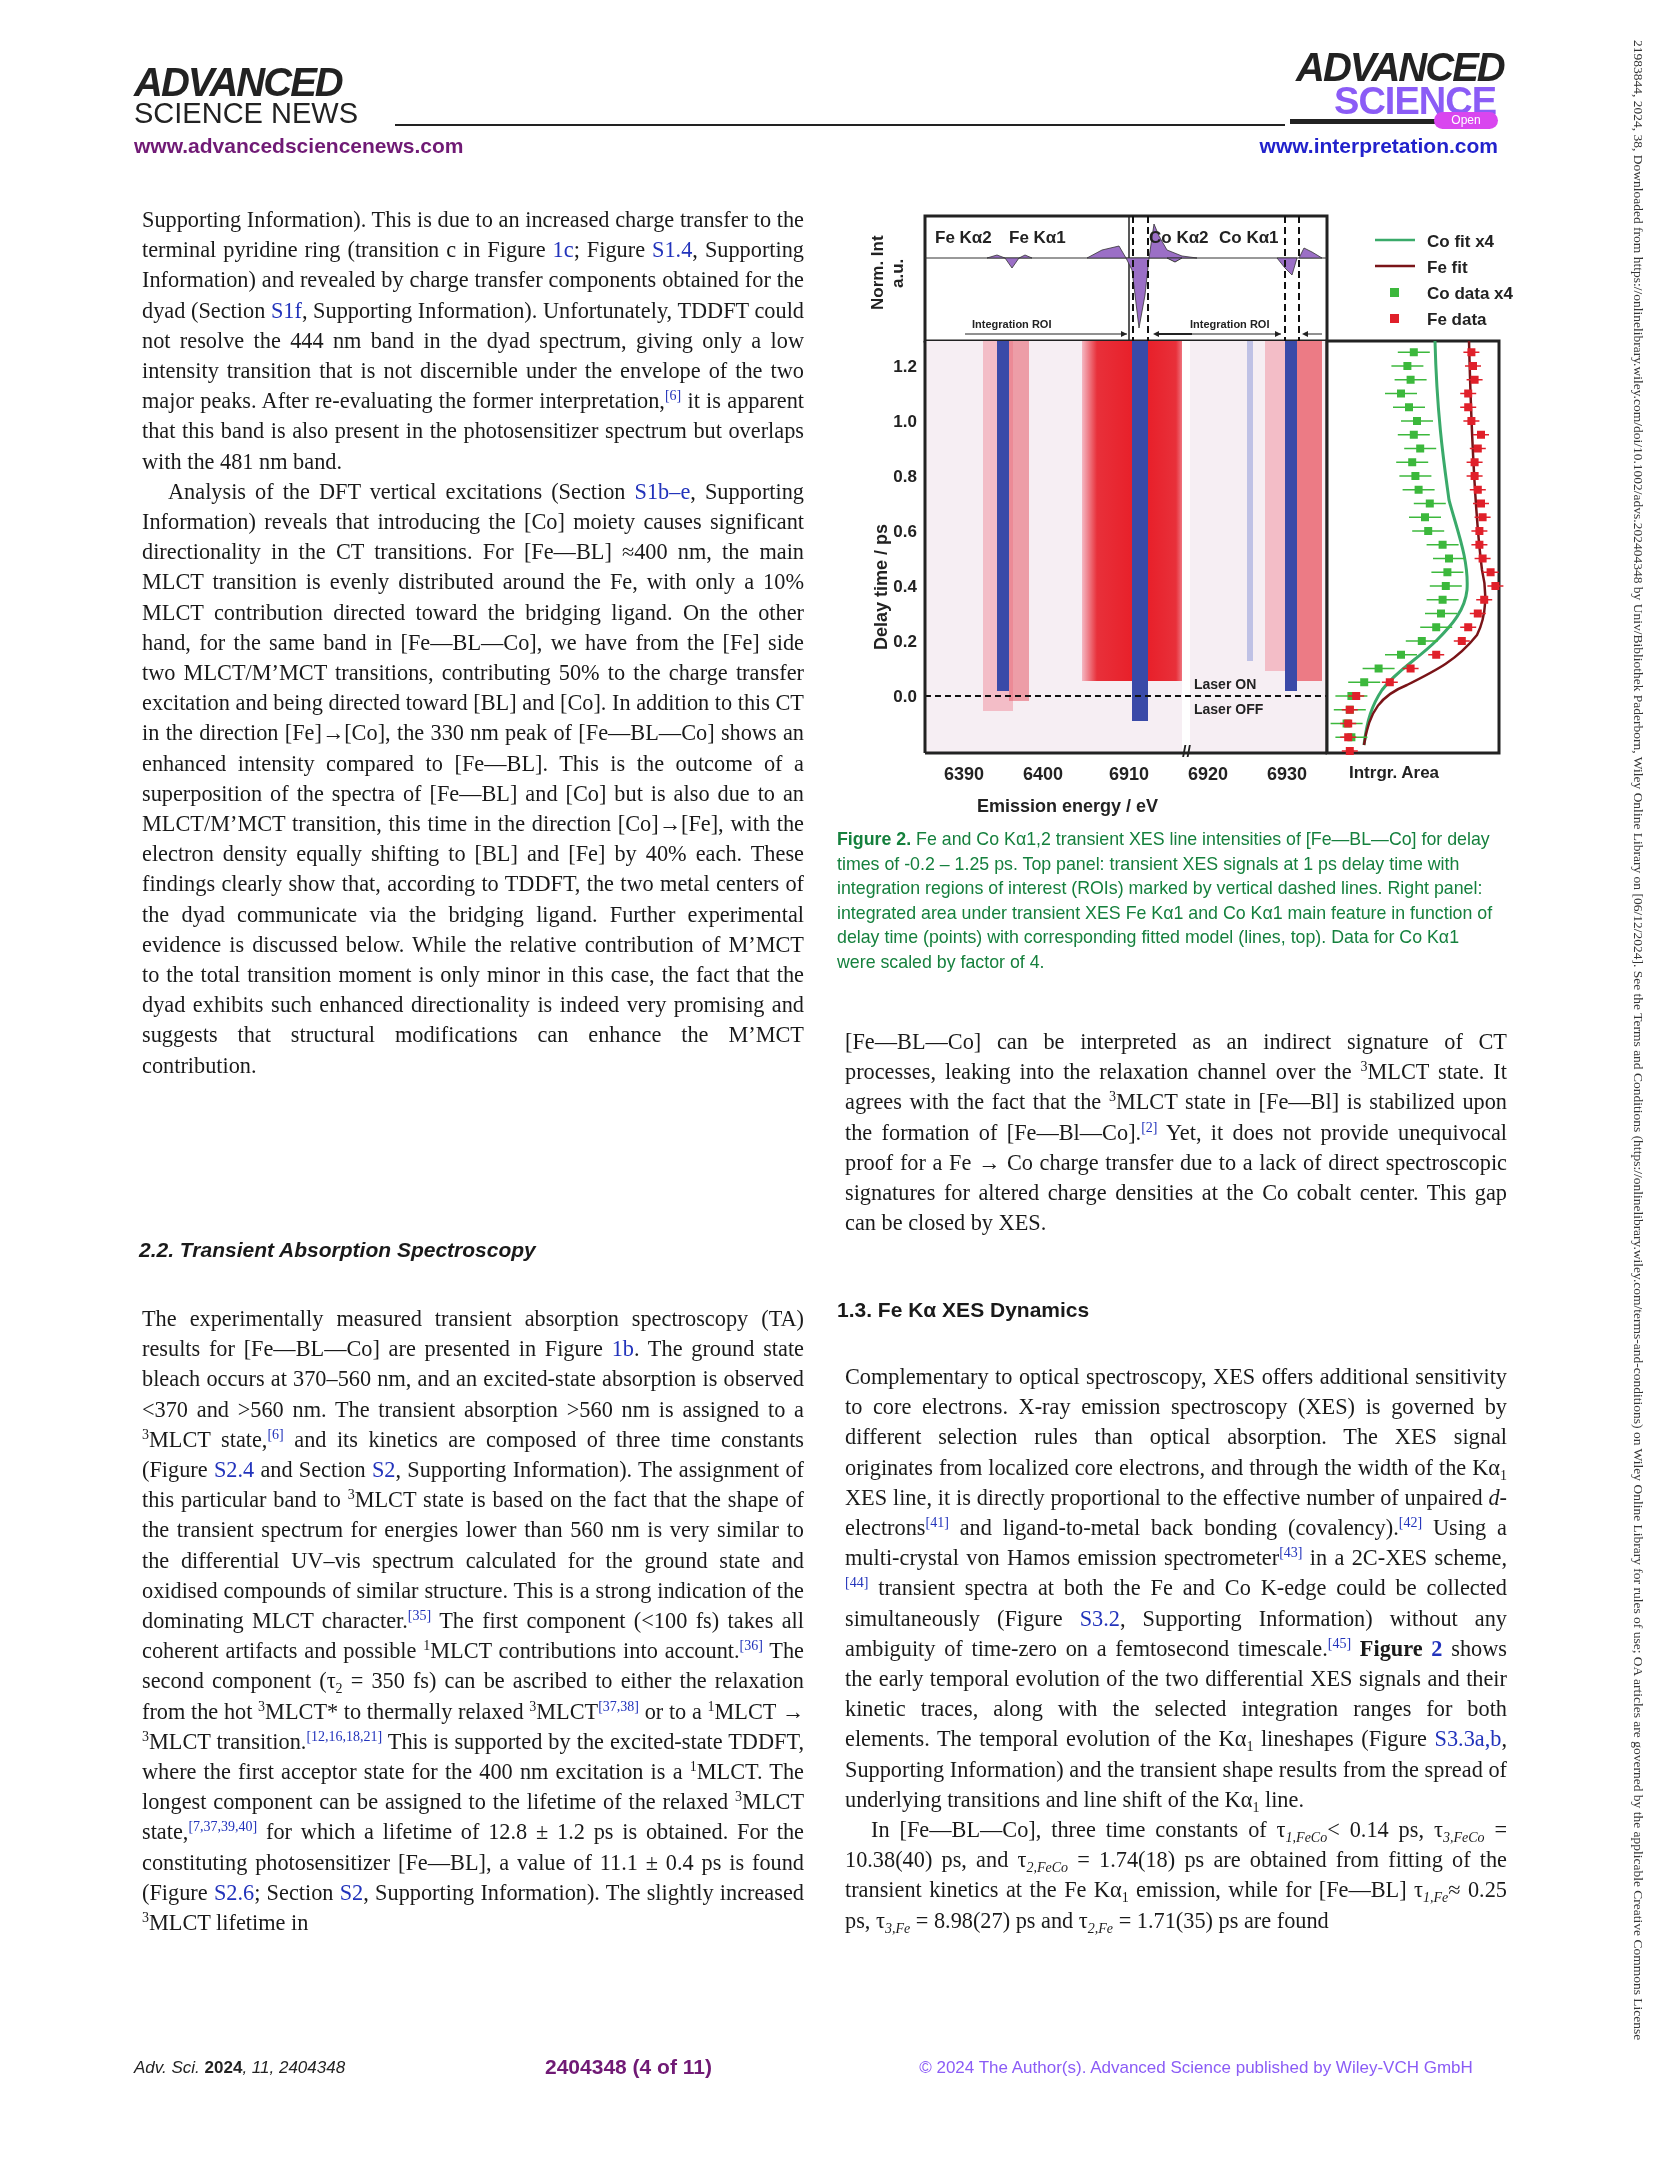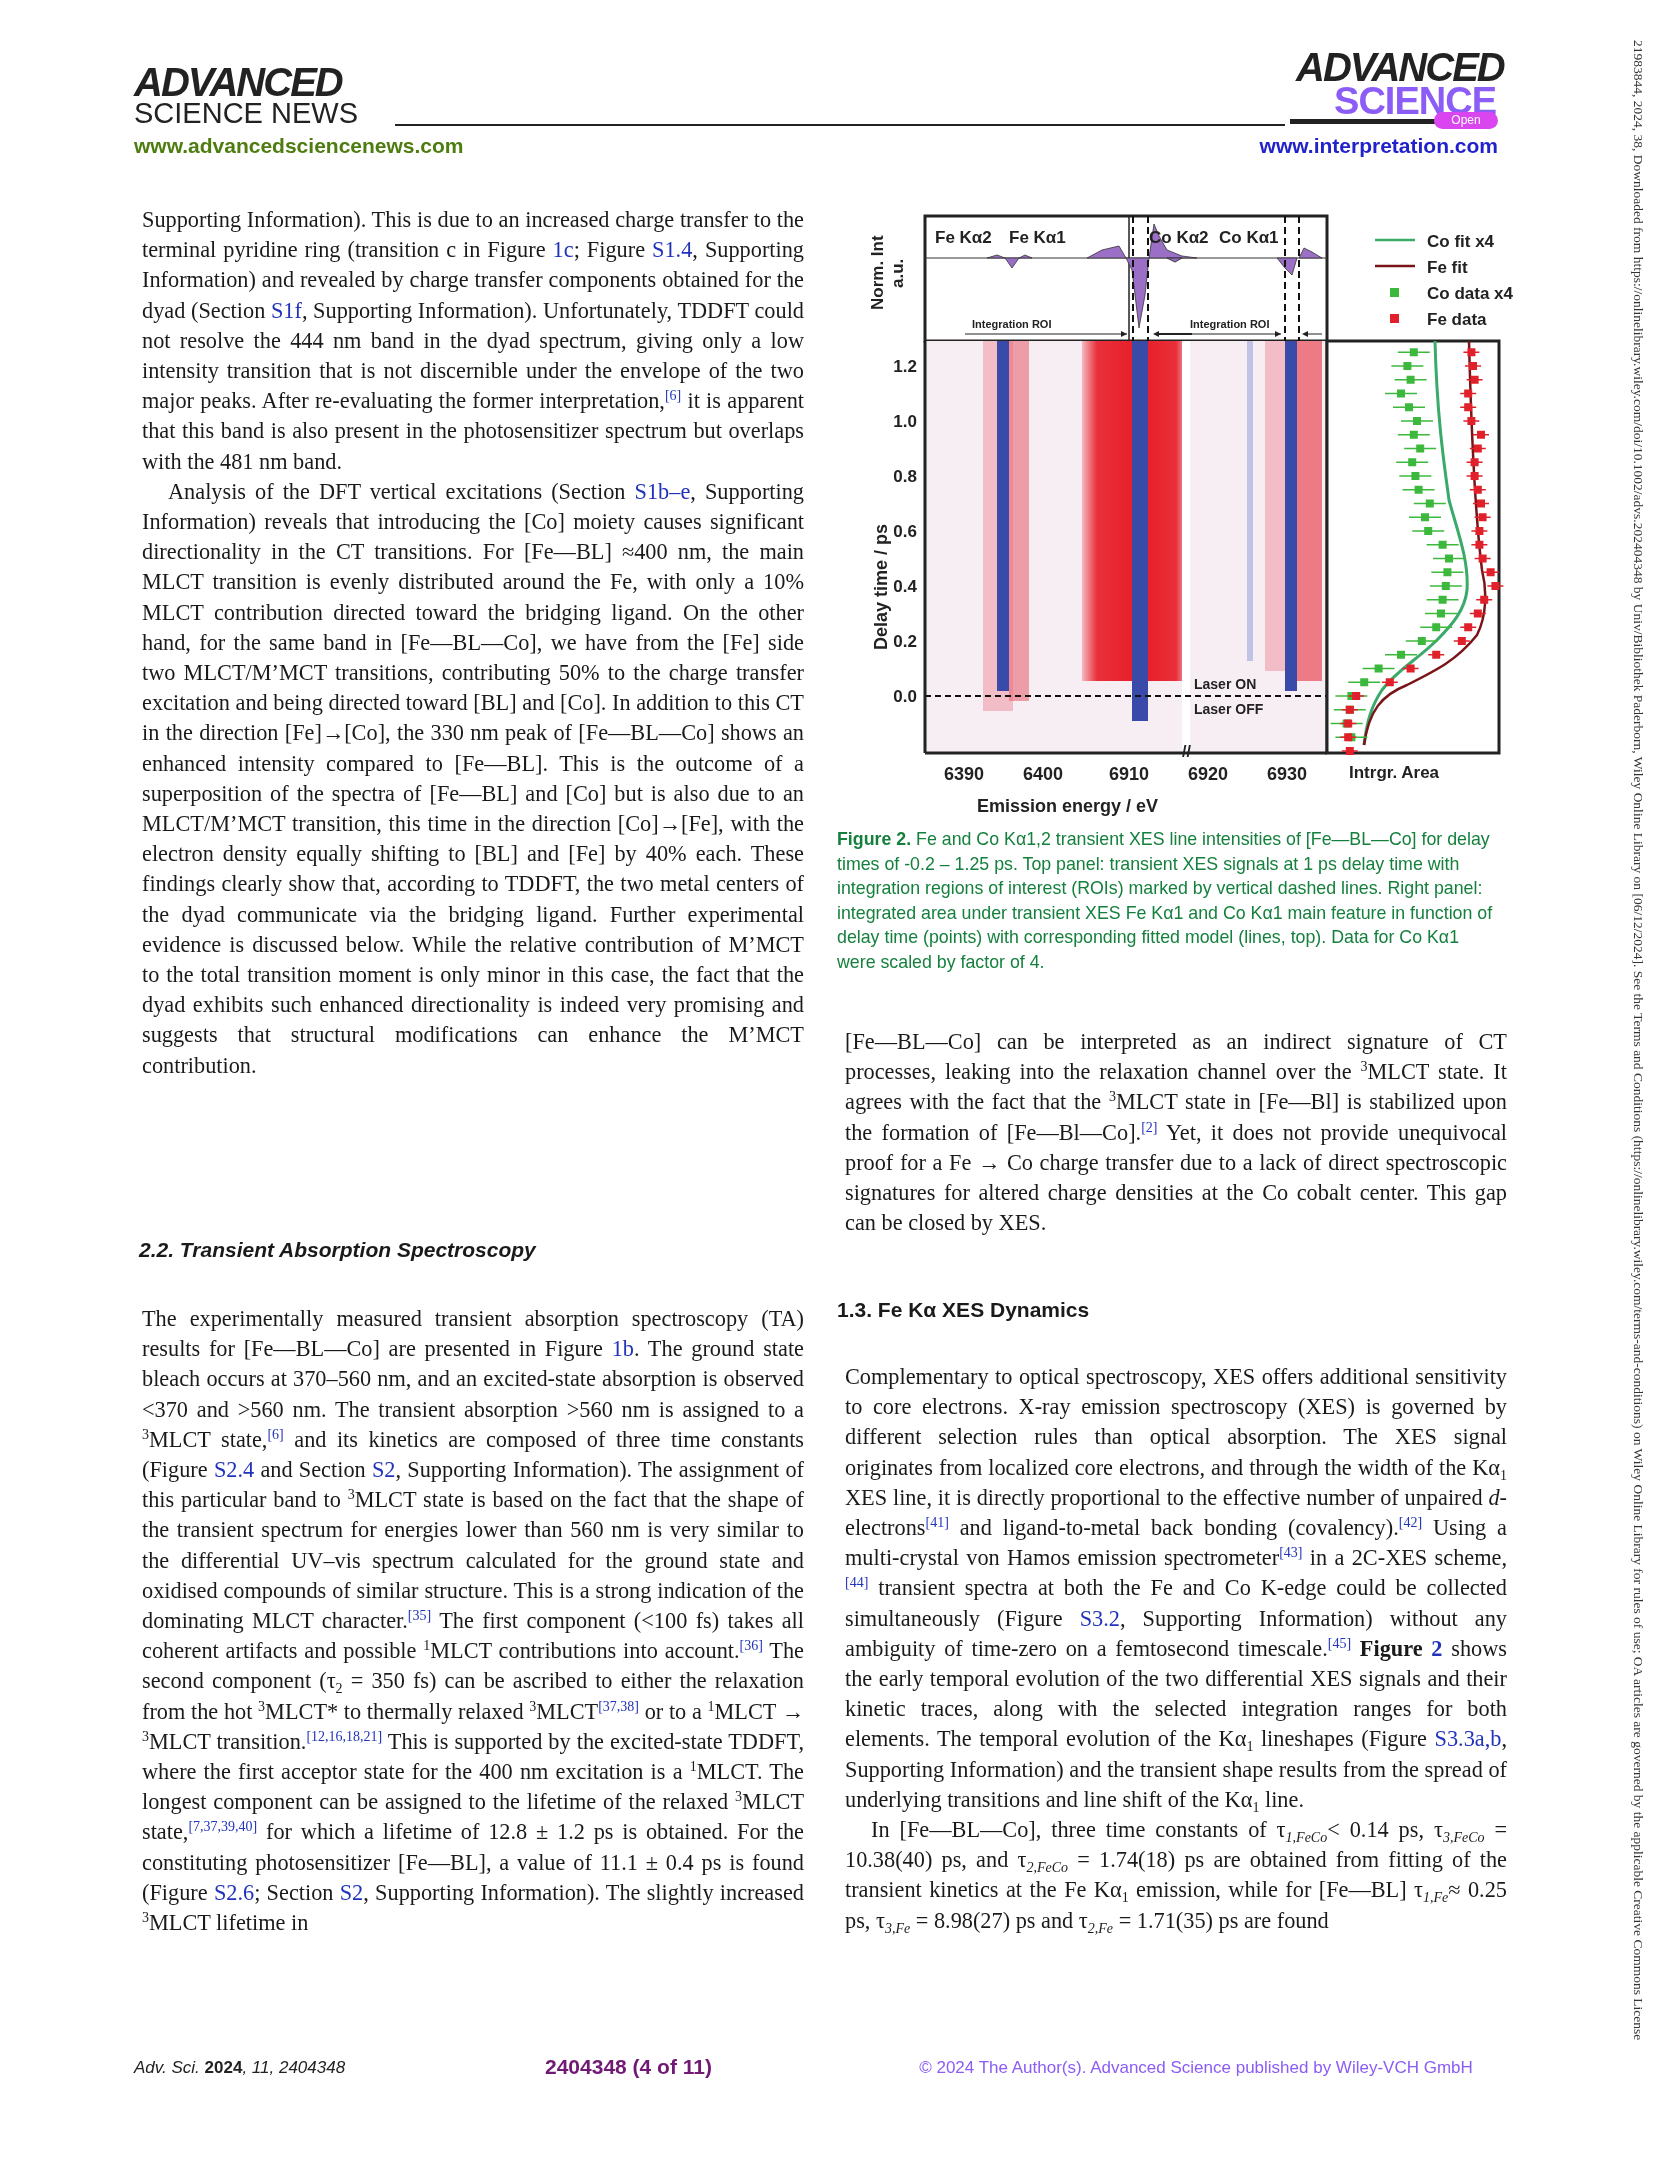--- a/index.html
+++ b/index.html
@@ -2,21 +2,21 @@
 <html><head>
 <meta charset="utf-8">
 <style>
   html,body{margin:0;padding:0;background:#fff;}
   body{width:1654px;height:2173px;position:relative;overflow:hidden;font-family:"Liberation Serif","DejaVu Serif",serif;color:#1a1a1a;}
   .abs{position:absolute;}
   
   .logo-left-1{left:134px;top:62px;font-family:"Liberation Sans",sans-serif;font-weight:bold;font-size:40px;letter-spacing:-2px;font-style:italic;line-height:40px;color:#222;}
   .logo-left-2{left:134px;top:98px;font-family:"Liberation Sans",sans-serif;font-size:29px;line-height:30px;color:#222;letter-spacing:0px;}
   .hdr-rule{left:395px;top:124px;width:890px;height:2px;background:#222;}
-  .url-left{left:134px;top:134px;font-family:"Liberation Sans",sans-serif;font-weight:bold;font-size:21px;color:#4d7c0f;}
+  .url-left{left:134px;top:134px;font-family:"Liberation Sans",sans-serif;font-weight:bold;font-size:21px;color:#701a75;}
   .logo-right-1{left:1296px;top:48px;width:200px;text-align:right;font-family:"Liberation Sans",sans-serif;font-weight:bold;font-style:italic;font-size:40px;line-height:38px;letter-spacing:-2px;color:#222;}
   .logo-right-2{left:1296px;top:82px;width:200px;text-align:right;font-family:"Liberation Sans",sans-serif;font-weight:bold;font-size:38px;line-height:38px;letter-spacing:-1px;color:#8b5cf6;}
   .oa-bar{left:1290px;top:119px;width:145px;height:5px;background:#222;}
   .oa-badge{left:1434px;top:112px;width:64px;height:17px;border-radius:9px;background:#d946ef;color:#fff;font-family:"Liberation Sans",sans-serif;font-size:12px;line-height:17px;text-align:center;}
   .url-right{left:1218px;top:134px;width:280px;text-align:right;font-family:"Liberation Sans",sans-serif;font-weight:bold;font-size:21px;color:#2222cc;}
   .side-note{left:1628px;top:40px;width:18px;height:2120px;writing-mode:vertical-rl;font-family:"Liberation Serif",serif;font-size:13.5px;color:#333;white-space:nowrap;overflow:hidden;}
   
   .col{width:662px;font-size:22.3px;line-height:30.2px;text-align:justify;margin-left:8px;}
   .col p{margin:0;}
   .col p.indent{text-indent:26px;}

